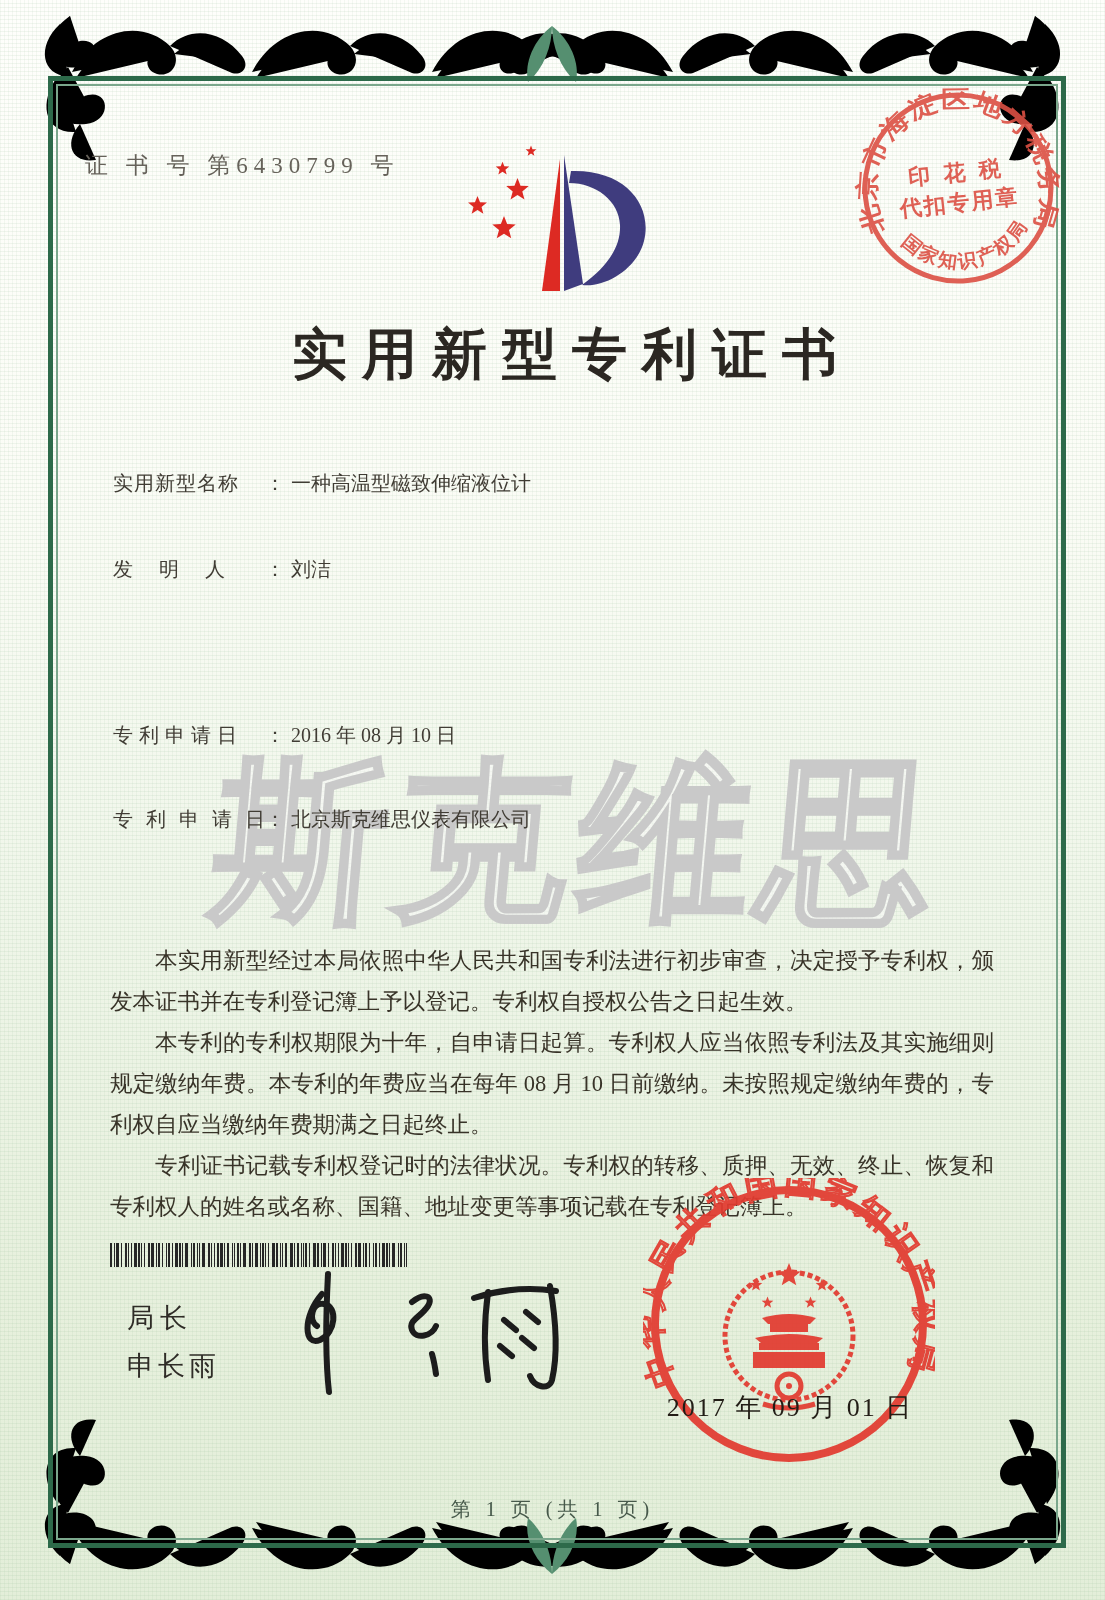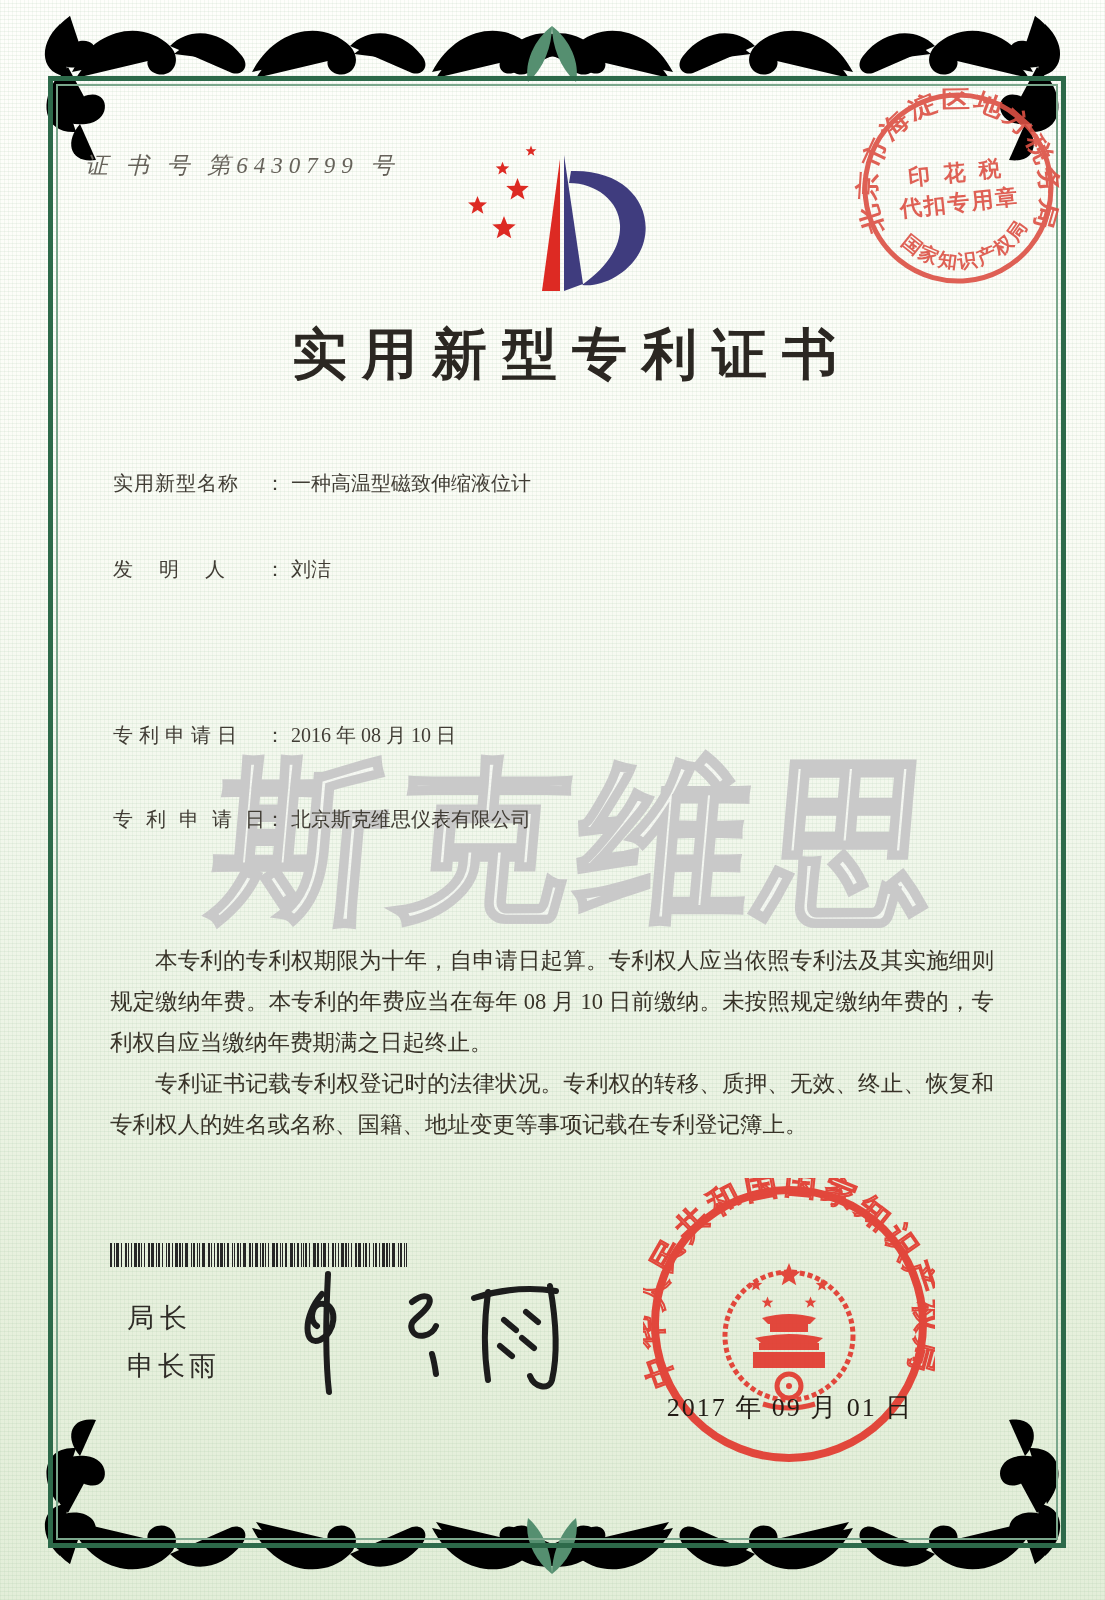--- a/index.html
+++ b/index.html
@@ -13,21 +13,21 @@
   }
   
   .frame{position:absolute;left:48px;top:76px;width:1008px;height:1462px;
     border:5px solid #2d6a4a;z-index:2;}
   .frame::after{content:"";position:absolute;inset:3px;border:2px solid #7ba78c;}
   
   .lace{position:absolute;z-index:2;pointer-events:none;}
   .lace path{fill:none;stroke:#3374545;}
   .lace .lf{fill:#558f70;stroke:none;}
   
-  .cert-no{position:absolute;left:85px;top:150px;font-size:23px;letter-spacing:6px;color:#66625a;z-index:3;font-style:italic;}
+  .cert-no{position:absolute;left:85px;top:150px;font-size:23px;letter-spacing:6px;color:#66625a;z-index:3;}
   .logo{position:absolute;left:443px;top:143px;z-index:3;}
   .title{position:absolute;left:0;top:318px;width:1105px;text-align:center;
     font-size:55px;font-weight:700;letter-spacing:15px;text-indent:15px;color:#2b2722;z-index:3;margin-left:12px;}
   
   .field{position:absolute;left:113px;font-size:20px;color:#403c34;z-index:3;white-space:nowrap;}
   .flabel{display:inline-block;width:152px;vertical-align:bottom;}
   .ls3{letter-spacing:26px;font-family:Liberation Mono, monospace;} .ls4{letter-spacing:13px;} .ls5{letter-spacing:6px;} .ls6{letter-spacing:1px;}
   .fvalue{margin-left:6px;}
   
   .body-text{position:absolute;left:110px;top:940px;width:884px;z-index:3;
@@ -156,20 +156,21 @@
     <span class="flabel ls3">发明人</span><span>：</span><span class="fvalue">刘洁</span>
   </div>
   <div class="field" style="top:722px">
     <span class="flabel ls5">专利申请日</span><span>：</span><span class="fvalue">2016 年 08 月 10 日</span>
   </div>
   <div class="field" style="top:806px">
     <span class="flabel ls4">专利申请日</span><span>：</span><span class="fvalue">北京斯克维思仪表有限公司</span>
   </div>
 
   <div class="body-text">
+    <p>本实用新型经过本局依照中华人民共和国专利法进行初步审查，决定授予专利权，颁发本证书并在专利登记簿上予以登记。专利权自授权公告之日起生效。</p>
     <p>本专利的专利权期限为十年，自申请日起算。专利权人应当依照专利法及其实施细则规定缴纳年费。本专利的年费应当在每年 08 月 10 日前缴纳。未按照规定缴纳年费的，专利权自应当缴纳年费期满之日起终止。</p>
     <p>专利证书记载专利权登记时的法律状况。专利权的转移、质押、无效、终止、恢复和专利权人的姓名或名称、国籍、地址变更等事项记载在专利登记簿上。</p>
   </div>
 
   <svg class="barcode" width="302" height="24">
       <g>
         <rect x="0" y="0" width="2" height="24"></rect>
         <rect x="4" y="0" width="1" height="24"></rect>
         <rect x="6" y="0" width="3" height="24"></rect>
         <rect x="11" y="0" width="1" height="24"></rect>
@@ -312,14 +313,15 @@
     <text font-size="24" letter-spacing="2">
       <textPath href="#taxTop" startOffset="2" textLength="340" lengthAdjust="spacingAndGlyphs">北京市海淀区地方税务局</textPath>
     </text>
     <text font-size="19" letter-spacing="2">
       <textPath href="#taxBottom" startOffset="6" textLength="150" lengthAdjust="spacingAndGlyphs">国家知识产权局</textPath>
     </text>
     <text x="106" y="98" text-anchor="middle" font-size="22" letter-spacing="4">印 花 税</text>
     <text x="106" y="128" text-anchor="middle" font-size="22" letter-spacing="2">代扣专用章</text>
   </svg>
 
+  <div class="footer">第 1 页 (共 1 页)</div>
 
 </div>
 
 </body></html>

